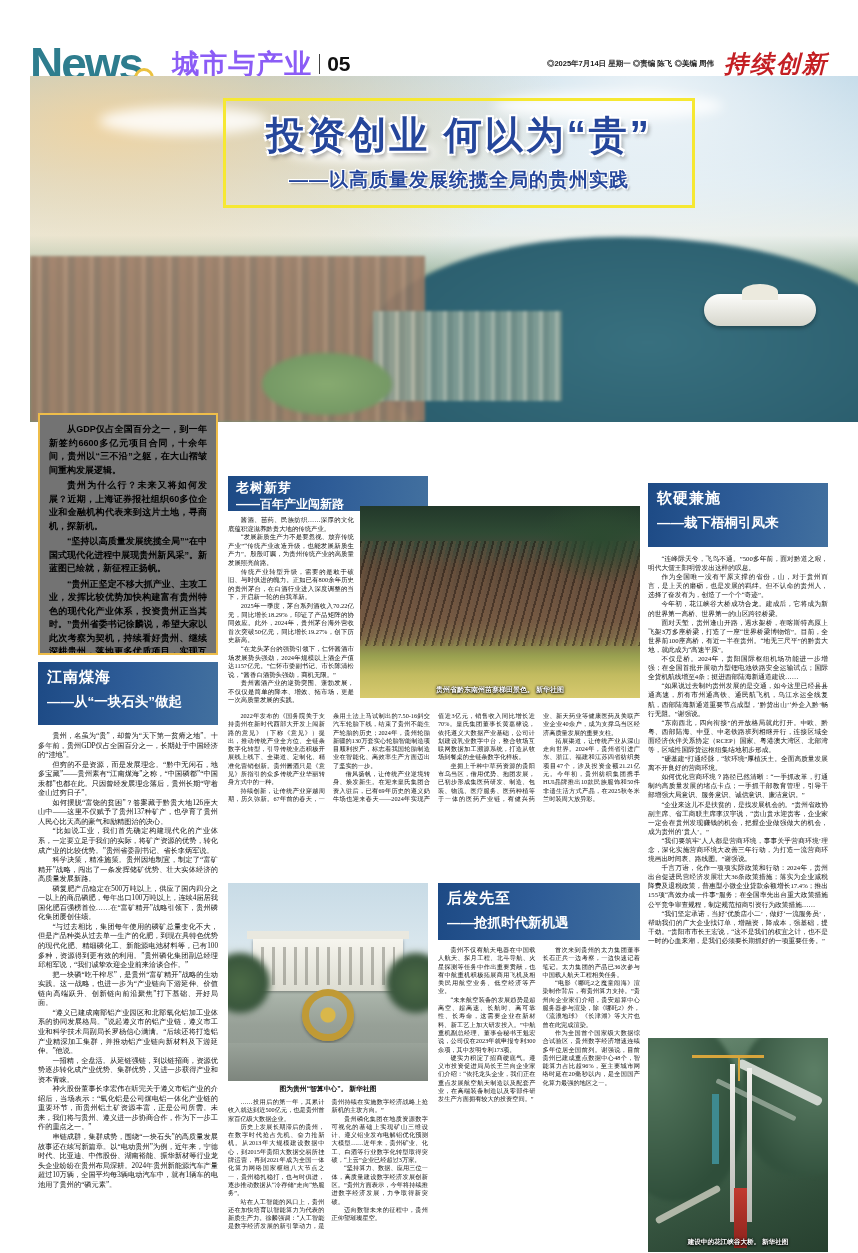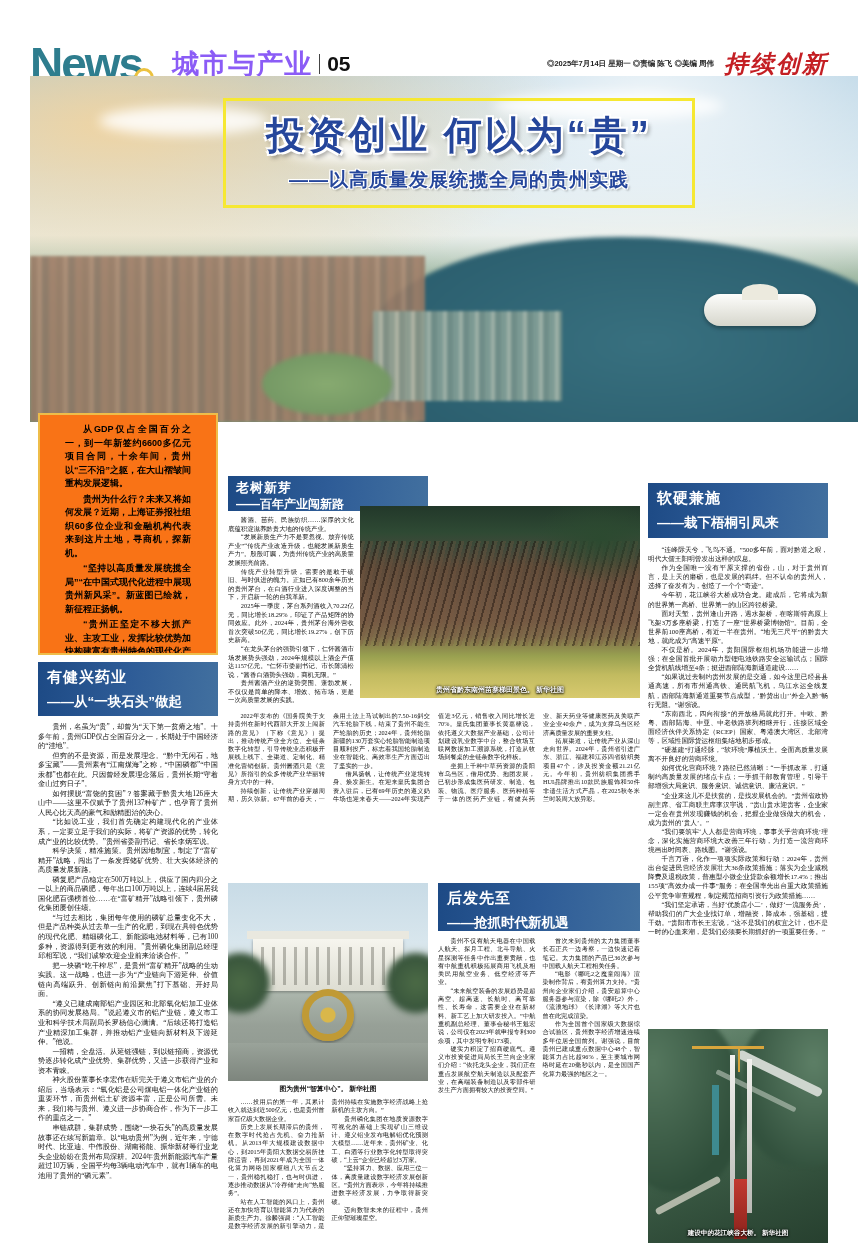--- a/index.html
+++ b/index.html
@@ -52,25 +52,25 @@
   .headline-box{position:absolute;left:50%;top:22px;transform:translateX(-50%);
         width:450px;border:3px solid #f6e832;padding:14px 8px 12px;text-align:center;}
   .main-title{font-size:38px;font-weight:900;color:#25469b;letter-spacing:3px;line-height:1.1;
         text-shadow:-2px -2px 0 #fff,2px -2px 0 #fff,-2px 2px 0 #fff,2px 2px 0 #fff,3px 4px 4px rgba(40,40,40,.45);}
   .sub-title{margin-top:10px;font-size:19px;font-weight:bold;color:#25469b;letter-spacing:1px;
         text-shadow:-1px -1px 0 #fff,1px -1px 0 #fff,-1px 1px 0 #fff,1px 1px 0 #fff,2px 2px 2px rgba(40,40,40,.35);}
   
   .colA{position:absolute;left:38px;top:413px;width:180px;}
   .colM{position:absolute;left:228px;top:476px;width:412px;}
   .colD{position:absolute;left:648px;top:483px;width:180px;}
-  .intro-box{border:2px solid #eebd4a;background:#f97316;height:222px;padding:8px 25px;overflow:hidden;}
+  .intro-box{border:2px solid #eebd4a;background:#737373;height:222px;padding:8px 9px;overflow:hidden;}
   .intro-text p{margin:0 0 2px;text-indent:2em;font-size:9px;line-height:1.5;font-weight:bold;color:#000;
         text-align:justify;}
   .sec-head{background:linear-gradient(95deg,#1d4a85 0%,#2e5c97 50%,#42709f 100%);
-        color:#fff;padding:6px 9px 7px;}
+        color:#fff;padding:6px 9px 16px;}
   .sec-head .t1{font-size:15px;font-weight:bold;letter-spacing:1px;line-height:1.2;}
   .sec-head .t2{font-size:13.5px;font-weight:bold;line-height:1.25;margin-top:8px;}
   .body-txt{font-family:"Liberation Serif",serif;color:#111;text-align:justify;overflow:hidden;}
   .body-txt p{margin:0;text-indent:2em;}
   .a-head{margin-top:7px;height:41px;}
   .a-body{margin-top:7px;height:531px;font-size:7.2px;line-height:9.55px;}
   
   .m-head{width:184px;height:27px;padding:4px 8px;}
   .m-head .t1{font-size:13px;}
   .m-head .t2{font-size:12px;margin-top:1px;}
@@ -169,21 +169,21 @@
     <div class="intro-box">
       <div class="intro-text">
           <p>从GDP仅占全国百分之一，到一年新签约6600多亿元项目合同，十余年间，贵州以“三不沿”之躯，在大山褶皱间重构发展逻辑。</p>
           <p>贵州为什么行？未来又将如何发展？近期，上海证券报社组织60多位企业和金融机构代表来到这片土地，寻商机，探新机。</p>
           <p>“坚持以高质量发展统揽全局”“在中国式现代化进程中展现贵州新风采”。新蓝图已绘就，新征程正扬帆。</p>
           <p>“贵州正坚定不移大抓产业、主攻工业，发挥比较优势加快构建富有贵州特色的现代化产业体系，投资贵州正当其时。”贵州省委书记徐麟说，希望大家以此次考察为契机，持续看好贵州、继续深耕贵州，落地更多优质项目，实现互利共赢。</p>
         </div>
 
     </div>
     <div class="sec-head a-head">
-      <div class="t1">有健兴药业</div>
+      <div class="t1">江南煤海</div>
       <div class="t2">——从“一块石头”做起</div>
     </div>
     <div class="body-txt a-body">
         <p>贵州，名虽为“贵”，却曾为“天下第一贫瘠之地”。十多年前，贵州GDP仅占全国百分之一，长期处于中国经济的“洼地”。</p>
         <p>但穷的不是资源，而是发展理念。“黔中无闲石，地多宝藏”——贵州素有“江南煤海”之称，“中国磷都”“中国汞都”也都在此。只因曾经发展理念落后，贵州长期“守着金山过穷日子”。</p>
         <p>如何摆脱“富饶的贫困”？答案藏于黔贵大地126座大山中——这里不仅赋予了贵州137种矿产，也孕育了贵州人民心比天高的豪气和励精图治的决心。</p>
         <p>“比如说工业，我们首先确定构建现代化的产业体系，一定要立足于我们的实际，将矿产资源的优势，转化成产业的比较优势。”贵州省委副书记、省长李炳军说。</p>
         <p>科学决策，精准施策。贵州因地制宜，制定了“富矿精开”战略，闯出了一条发挥储矿优势、壮大实体经济的高质量发展新路。</p>
         <p>磷复肥产品稳定在500万吨以上，供应了国内四分之一以上的商品磷肥，每年出口100万吨以上，连续4届居我国化肥百强榜首位……在“富矿精开”战略引领下，贵州磷化集团屡创佳绩。</p>
         <p>“与过去相比，集团每年使用的磷矿总量变化不大，但是产品种类从过去单一生产的化肥，到现在具特色优势的现代化肥、精细磷化工、新能源电池材料等，已有100多种，资源得到更有效的利用。”贵州磷化集团副总经理邱相军说，“我们诚挚欢迎企业前来洽谈合作。”</p>

